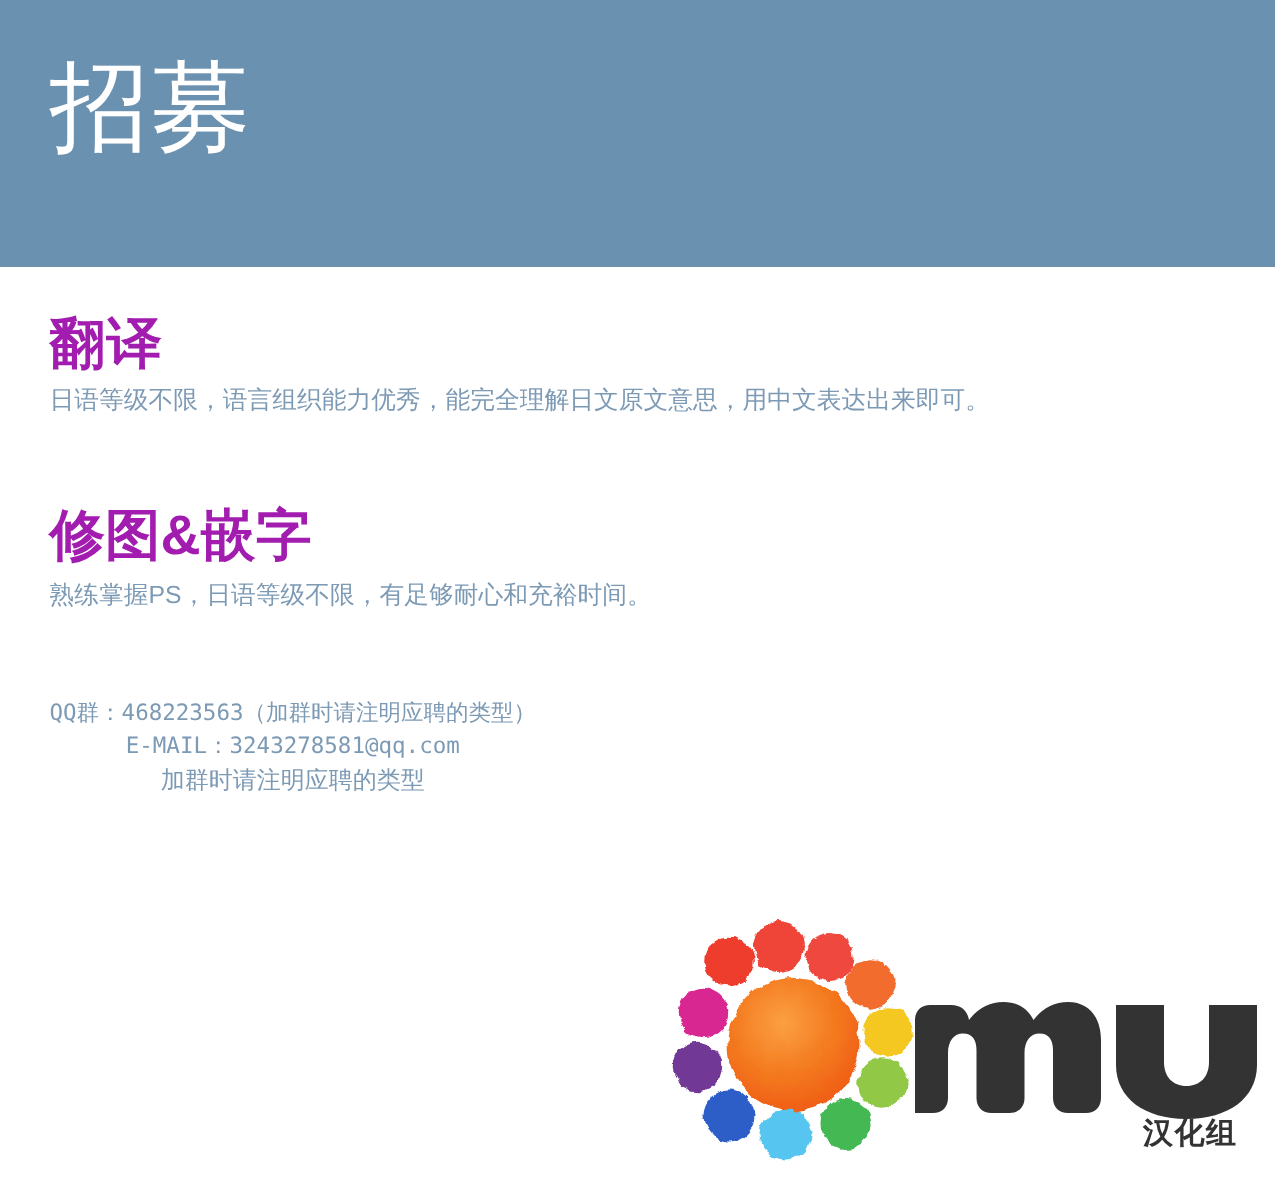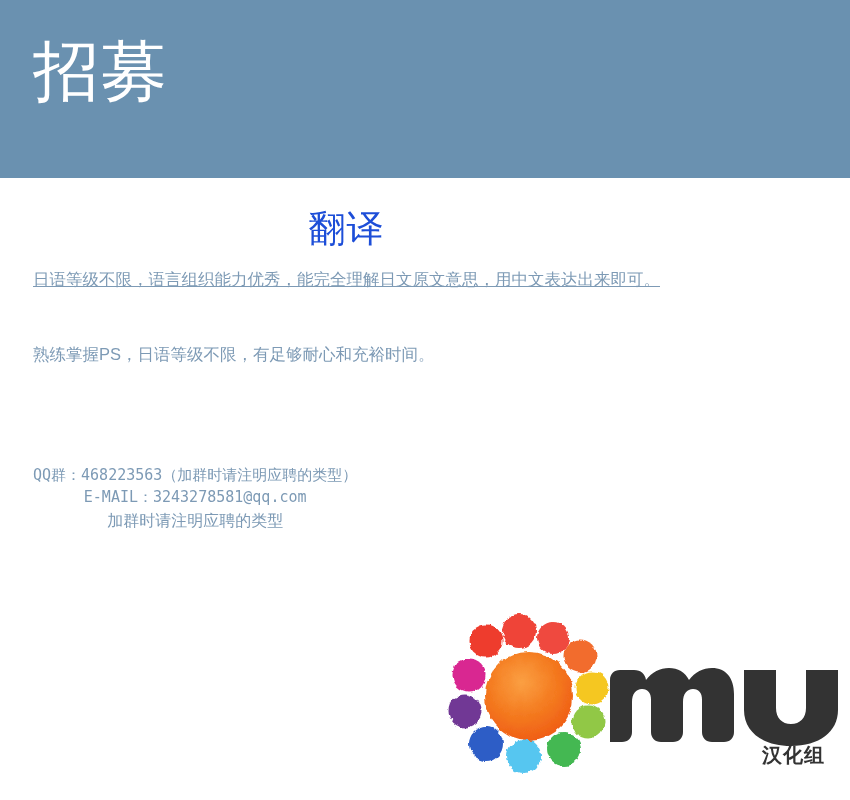--- a/index.html
+++ b/index.html
@@ -47,37 +47,36 @@
     position: absolute;
     left: 33px;
   }
   .section-1 { top: 30px; }
   .section-2 { top: 158px; }
   .section-3 { top: 280px; }
 
   .section-heading {
     font-size: 37px;
     line-height: 1.15;
-    color: #1d4ed8;
-    font-weight: 400;
+    color: #a21caf;
+    font-weight: 700;
     letter-spacing: 1px;
     white-space: nowrap;
     margin: 0;
-    text-align: center;
   }
   .section-heading.tight { letter-spacing: 0px; }
 
   .section-body {
     font-size: 16.5px;
     line-height: 1.55;
     color: #7d9ab5;
     margin: 0;
     white-space: nowrap;
   }
-  .gap-wide { margin-top: 16px; text-decoration: underline; }
+  .gap-wide { margin-top: 4px; }
   .gap-narrow { margin-top: 6px; }
 
   .contact-lines {
     margin-top: 7px;
   }
   .contact-line {
     font-size: 16px;
     line-height: 1.45;
     color: #7d9ab5;
     white-space: nowrap;
@@ -130,20 +129,21 @@
 </div>
 
 <div class="content">
 
   <div class="section section-1">
     <div class="section-heading">翻译</div>
     <div class="section-body gap-wide">日语等级不限，语言组织能力优秀，能完全理解日文原文意思，用中文表达出来即可。</div>
   </div>
 
   <div class="section section-2">
+    <div class="section-heading tight">修图&amp;嵌字</div>
     <div class="section-body gap-narrow">熟练掌握PS，日语等级不限，有足够耐心和充裕时间。</div>
   </div>
 
   <div class="section section-3">
     <div class="contact-lines">
       <div class="contact-line mono-ish">QQ群：468223563（加群时请注明应聘的类型）</div>
       <div class="contact-line mono-ish">E-MAIL：3243278581@qq.com</div>
       <div class="contact-line">加群时请注明应聘的类型</div>
     </div>
   </div>

